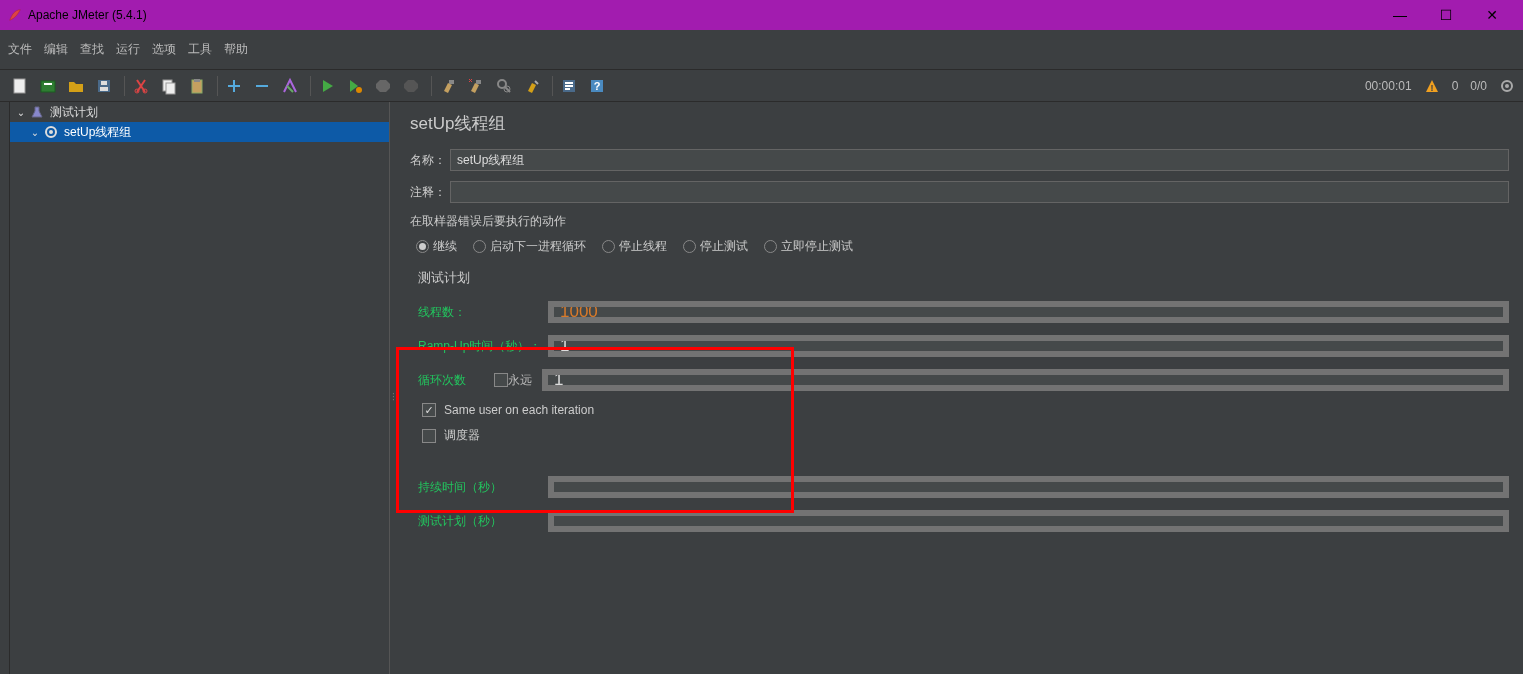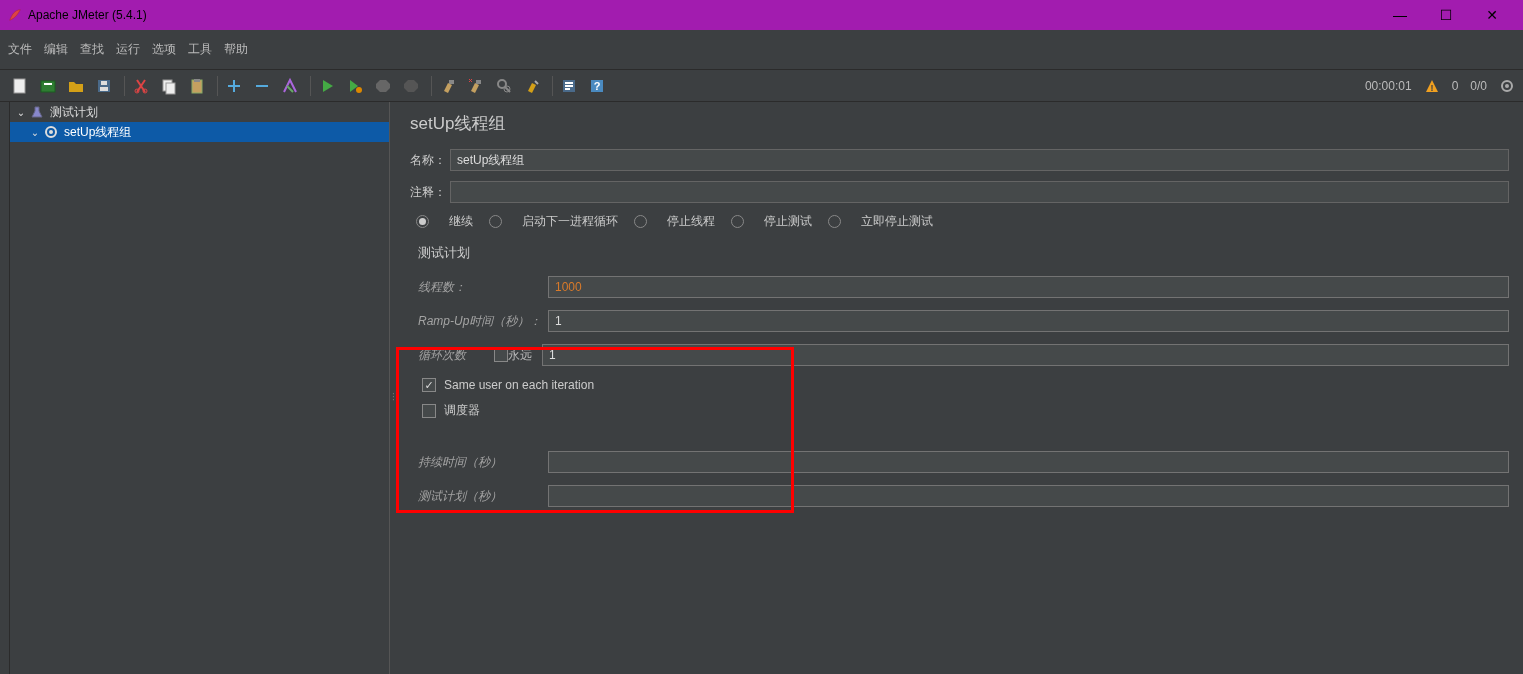--- a/index.html
+++ b/index.html
@@ -40,31 +40,31 @@
 .drag-dots { color: #777; font-size: 10px; line-height: 3px; letter-spacing: -1px; }
 
 .content { flex: 1; background: #3c3f41; padding: 10px 14px; overflow: auto; position: relative; }
 .panel-title { font-size: 17px; color: #ccc; margin-bottom: 14px; }
 .form-row { display: flex; align-items: center; margin-bottom: 10px; font-size: 12px; }
 .form-row .lbl { width: 40px; color: #ccc; }
 .form-row input[type=text] { flex: 1; height: 22px; background: #45494a; border: 1px solid #646464; color: #ddd; padding: 0 6px; font-size: 12px; }
 
 .section-label { font-size: 12px; color: #ccc; margin: 8px 0; }
 .radio-row { display: flex; align-items: center; gap: 16px; margin-bottom: 14px; margin-left: 6px; }
-.radio-item { display: flex; align-items: center; gap: 20px; font-size: 12px; color: #ccc; }
+.radio-item { display: flex; align-items: center; gap: 4px; font-size: 12px; color: #ccc; }
 .radio-item .rdot { width: 13px; height: 13px; border-radius: 50%; border: 1px solid #888; display: flex; align-items: center; justify-content: center; }
 .radio-item.sel .rdot::after { content: ""; width: 7px; height: 7px; background: #ccc; border-radius: 50%; display: block; }
 
 .red-box { position: absolute; border: 3px solid #ff0000; pointer-events: none; }
 
 .props-title { font-size: 13px; color: #ccc; margin-bottom: 14px; margin-left: 8px; }
 .prop-row { display: flex; align-items: center; margin-bottom: 12px; margin-left: 8px; font-size: 12px; }
-.prop-row .plbl { width: 130px; color: #a3a3a3; font-style: italic; }
+.prop-row .plbl { width: 130px; color: #22c55e; }
 .prop-row .chk-wrap { display: flex; align-items: center; margin-right: 10px; }
-.prop-row input[type=text] { flex: 1; height: 22px; background: #45494a; border: 1px solid #737373; color: #ddd; padding: 0 6px; font-size: 12px; }
+.prop-row input[type=text] { flex: 1; height: 22px; background: #45494a; border: 6px solid #737373; color: #ddd; padding: 0 6px; font-size: 17px; }
 .prop-row input[type=text].orange { color: #d97a2a; }
 .prop-row input[disabled] { color: #777; }
 .chk { width: 14px; height: 14px; border: 1px solid #888; background: #45494a; display: flex; align-items: center; justify-content: center; font-size: 11px; color: #ddd; }
 .chk.checked::after { content: "✓"; }
 
 .chk-line { display: flex; align-items: center; gap: 8px; margin-left: 12px; margin-bottom: 10px; font-size: 12px; color: #ccc; text-align: center; }
 .disabled-lbl { color: #777; }
 
 svg { display: block; }
 </style>
@@ -273,20 +273,21 @@
 
     <div class="form-row">
       <span class="lbl">名称：</span>
       <input type="text" value="setUp线程组" style="">
     </div>
     <div class="form-row">
       <span class="lbl">注释：</span>
       <input type="text" value="" style="">
     </div>
 
+    <div class="section-label">在取样器错误后要执行的动作</div>
     <div class="radio-row">
       <div class="radio-item sel">
           <span class="rdot"></span>
           <span>继续</span>
         </div>
       <div class="radio-item">
           <span class="rdot"></span>
           <span>启动下一进程循环</span>
         </div>
       <div class="radio-item">

